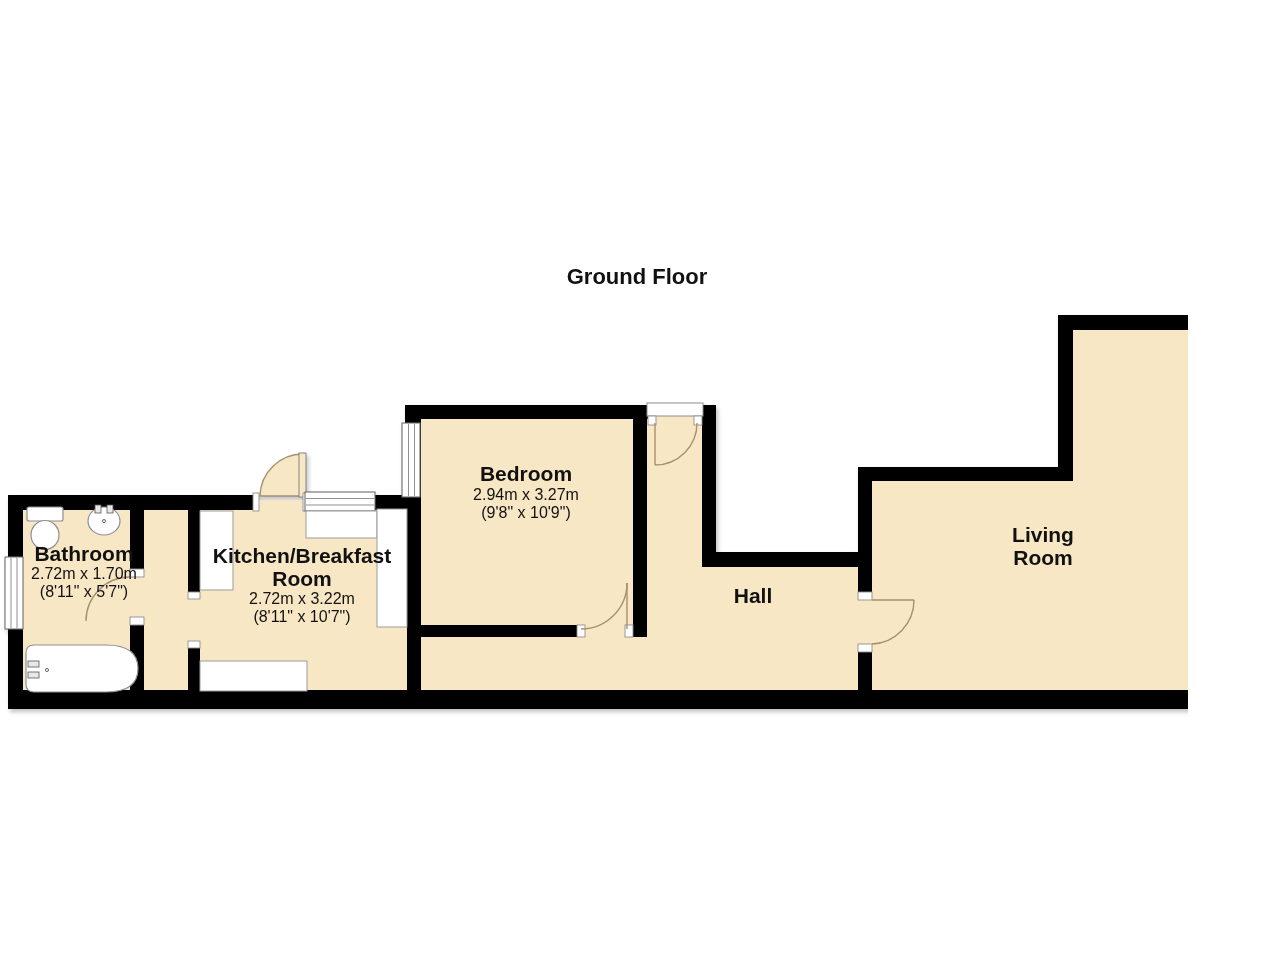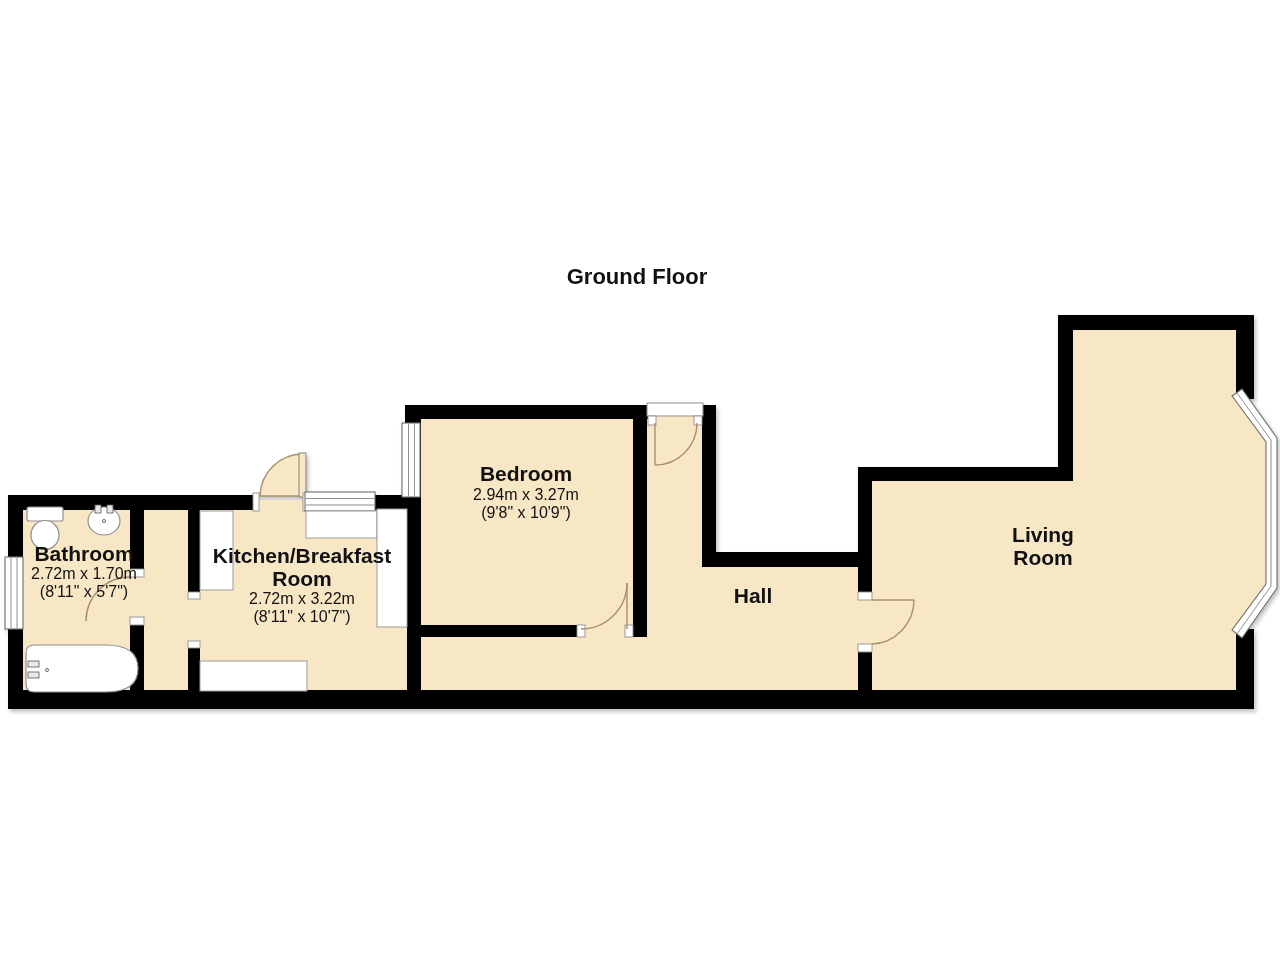--- a/index.html
+++ b/index.html
@@ -1,16 +1,16 @@
 <!DOCTYPE html>
 <html style="--bg: #FFFFFF; --floor: #F8E7C5; --wall: #000000; --outline: #8F8F8F; --arc: #A6906F; --text: #111111;"><head>
 <meta charset="utf-8">
 <style>
   html,body{margin:0;padding:0;background:var(--bg,#fff);}
-  .stage{position:relative;width:1280px;height:960px;background:var(--bg,#fff);overflow:hidden;
+  .stage{position:relative;width:1188px;height:960px;background:var(--bg,#fff);overflow:hidden;
          font-family:"Liberation Sans", sans-serif;}
   svg{position:absolute;left:0;top:0;}
   .floor{fill:var(--floor,#F8E7C5);stroke:none;}
   .wall{fill:var(--wall,#000);}
   .plan{filter:drop-shadow(2px 3px 2px rgba(80,80,80,0.35));}
   .jamb{fill:#fff;stroke:var(--outline,#8F8F8F);stroke-width:0.9;}
   .thresh{fill:#fff;stroke:var(--outline,#8F8F8F);stroke-width:1;}
   .win{fill:#fff;stroke:#6e6e6e;stroke-width:1.1;}
   .winline{fill:none;stroke:#8f8f8f;stroke-width:1;}
   .arc{fill:none;stroke:var(--arc,#A6906F);stroke-width:1.4;}

